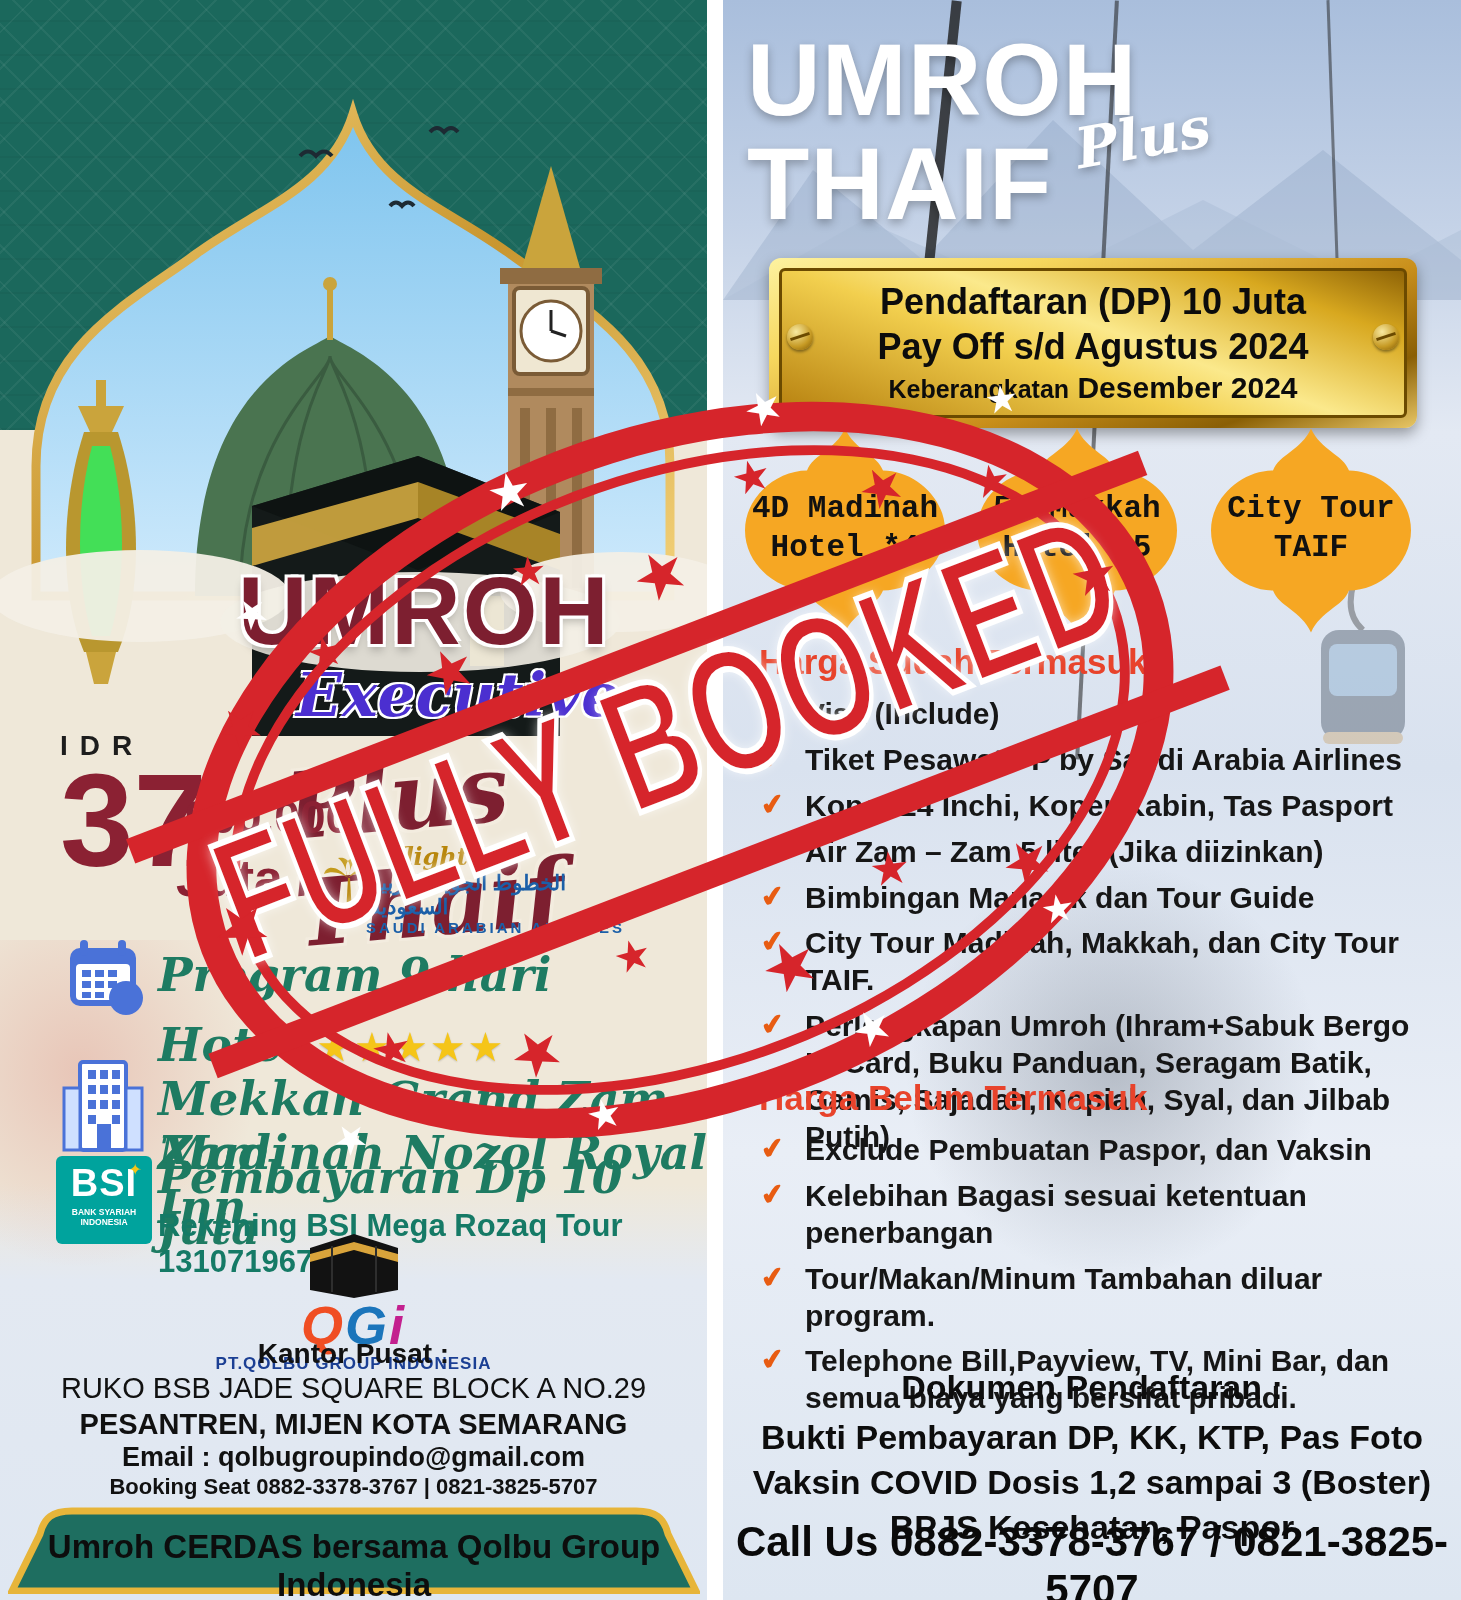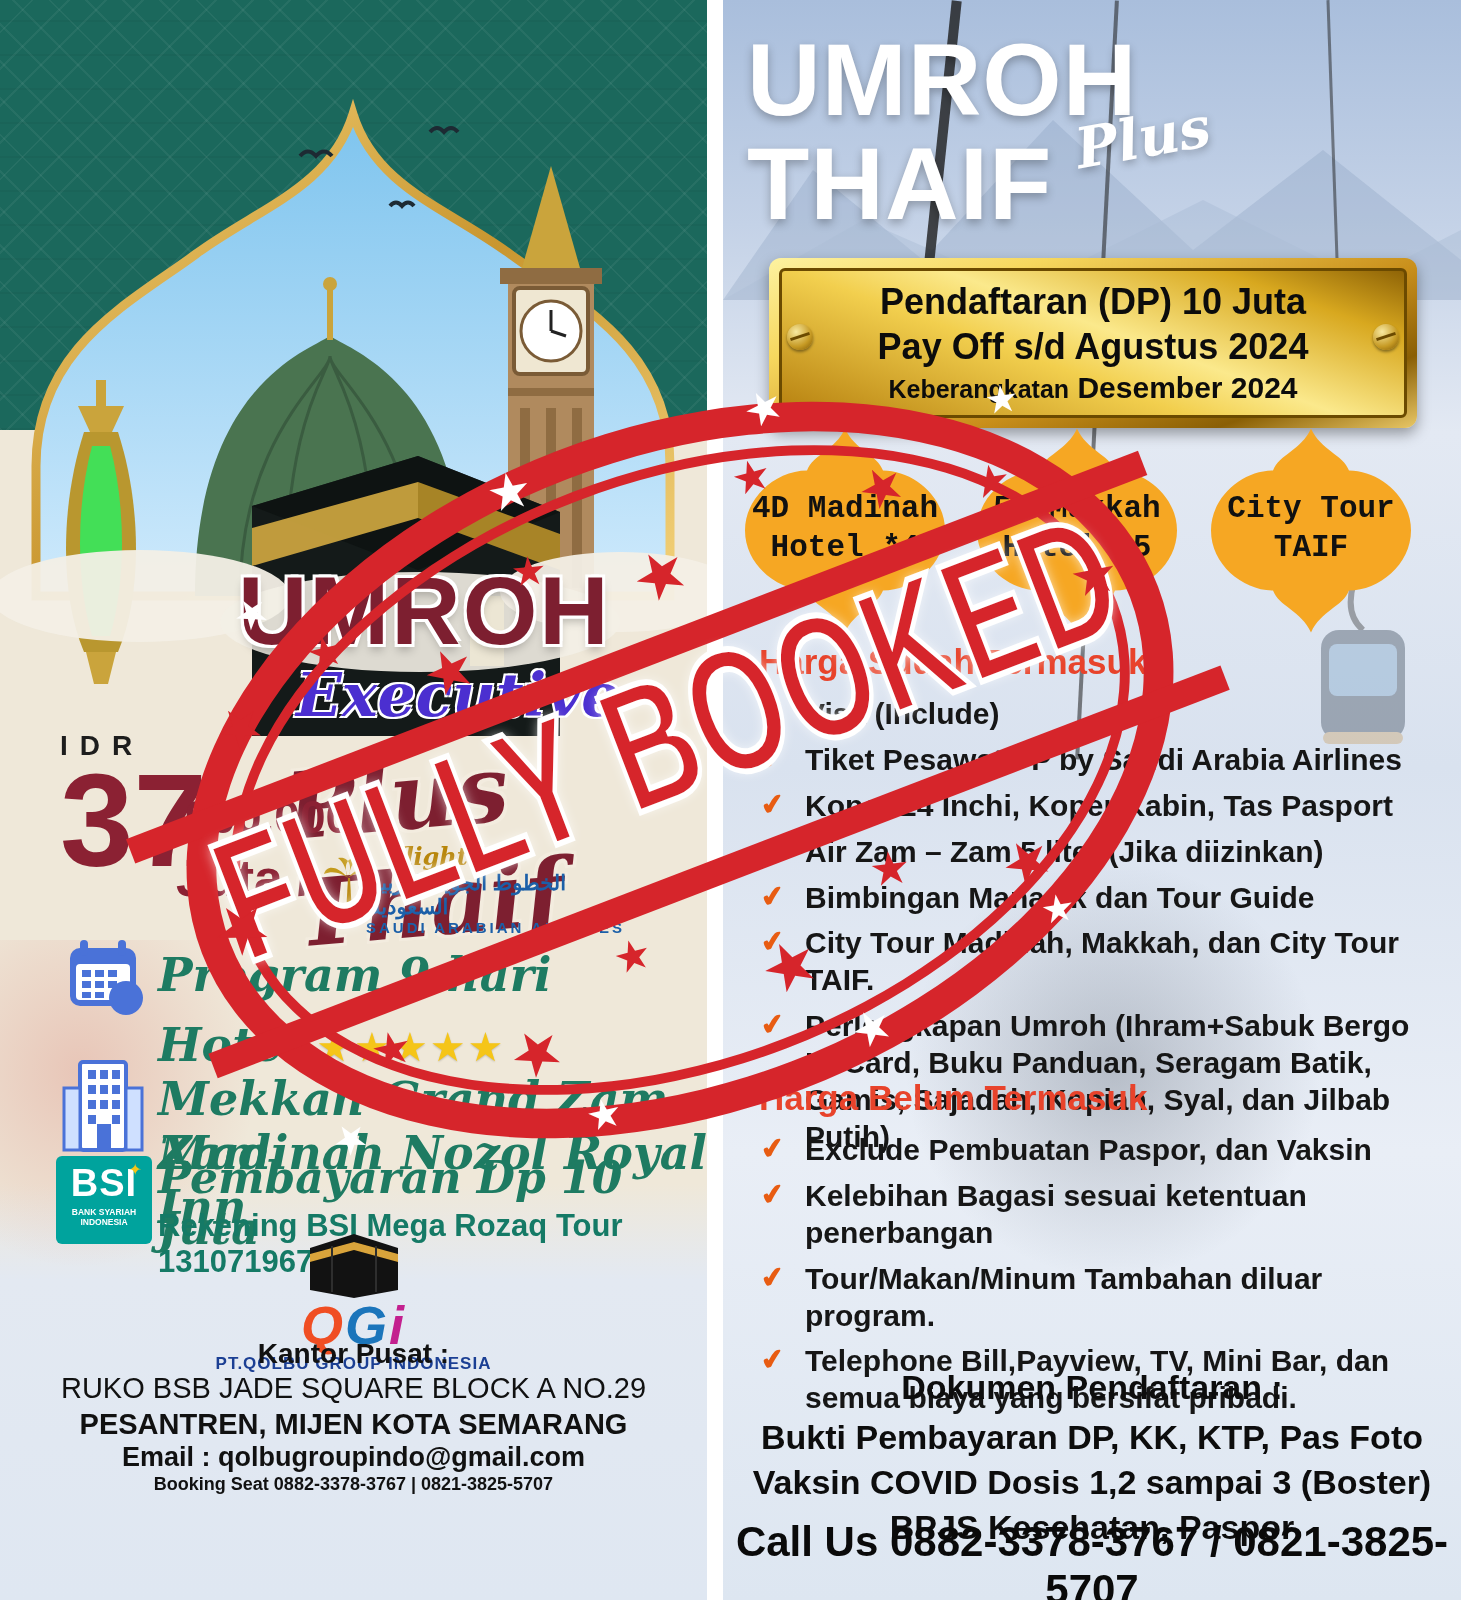--- a/index.html
+++ b/index.html
@@ -61,21 +61,21 @@
 
   .qgi { position:absolute; left:0; top:1232px; width:707px; text-align:center; }
   .qgi-letters { font-size:54px; font-weight:800; font-style:italic; letter-spacing:2px; line-height:1; }
   .qgi-letters .q { color:#f04e23; } .qgi-letters .g { color:#1b75bb; } .qgi-letters .i { color:#c3208f; }
   .qgi-company { font-size:17px; font-weight:bold; color:#1b3f94; letter-spacing:1px; margin-top:2px; }
   .addr { position:absolute; width:707px; text-align:center; color:#111; }
   .addr.l1 { top:1338px; font-size:28px; font-weight:800; }
   .addr.l2 { top:1372px; font-size:29px; font-weight:400; }
   .addr.l3 { top:1408px; font-size:29px; font-weight:800; }
   .addr.l4 { top:1442px; font-size:27px; font-weight:800; }
-  .addr.l5 { top:1474px; font-size:18px; font-weight:800; }
+  .addr.l5 { top:1474px; font-size:22px; font-weight:800; }
 
   .footer-banner { position:absolute; left:8px; top:1506px; width:692px; height:88px; }
   .footer-banner svg { position:absolute; left:0; top:0; }
   .footer-banner .txt { position:absolute; left:0; top:22px; width:692px; text-align:center;
     font-size:33px; font-weight:800; color:#0d0d0d; }
 
   
   .panel-right { position:absolute; left:723px; top:0; width:738px; height:1600px;
     background:linear-gradient(180deg,#a9bedc 0%, #c4d2e7 14%, #e3e9f3 27%, #d9e2ef 48%, #e9eef6 72%, #dde6f1 100%); }
   .mountains { position:absolute; left:0; top:0; opacity:.5; }
@@ -289,20 +289,26 @@
       </svg>
       <div class="qgi-letters"><span class="q">Q</span><span class="g">G</span><span class="i">i</span></div>
       <div class="qgi-company">PT.QOLBU GROUP INDONESIA</div>
     </div>
     <div class="addr l1">Kantor Pusat :</div>
     <div class="addr l2">RUKO BSB JADE SQUARE BLOCK A NO.29</div>
     <div class="addr l3">PESANTREN, MIJEN KOTA SEMARANG</div>
     <div class="addr l4">Email : qolbugroupindo@gmail.com</div>
     <div class="addr l5">Booking Seat 0882-3378-3767 | 0821-3825-5707</div>
 
+    <div class="footer-banner">
+      <svg width="692" height="88" viewBox="0 0 692 88">
+        <path d="M64,5 L628,5 C648,5 656,12 660,28 L688,85 L4,85 L32,28 C36,12 44,5 64,5 Z" fill="#1e6e60" stroke="#e7b53a" stroke-width="7"></path>
+      </svg>
+      <div class="txt">Umroh CERDAS bersama Qolbu Group Indonesia</div>
+    </div>
   </div>
 
   <div class="panel-right">
     <svg class="mountains" width="738" height="300" viewBox="0 0 738 300">
       <polygon points="0,300 90,170 200,260 330,120 470,250 600,150 738,260 738,300" fill="#7f98b8" opacity=".55"></polygon>
       <polygon points="0,300 140,220 300,290 480,200 640,280 738,230 738,300" fill="#93a9c6" opacity=".5"></polygon>
     </svg>
     <div class="cable c1"></div>
     <div class="cable c2"></div>
     <div class="cable c3"></div>

